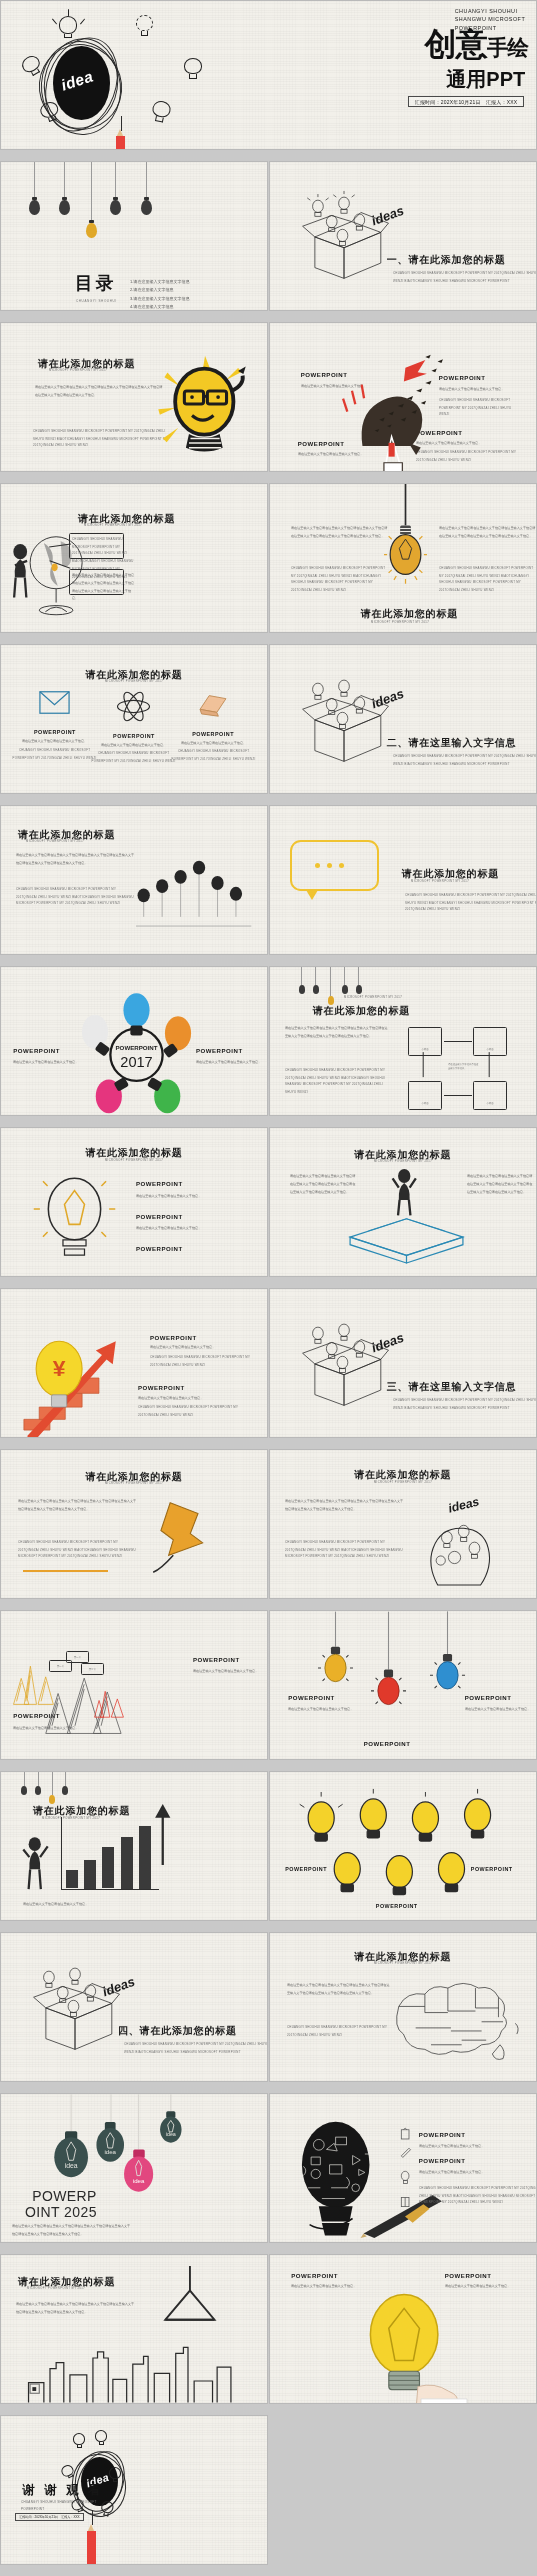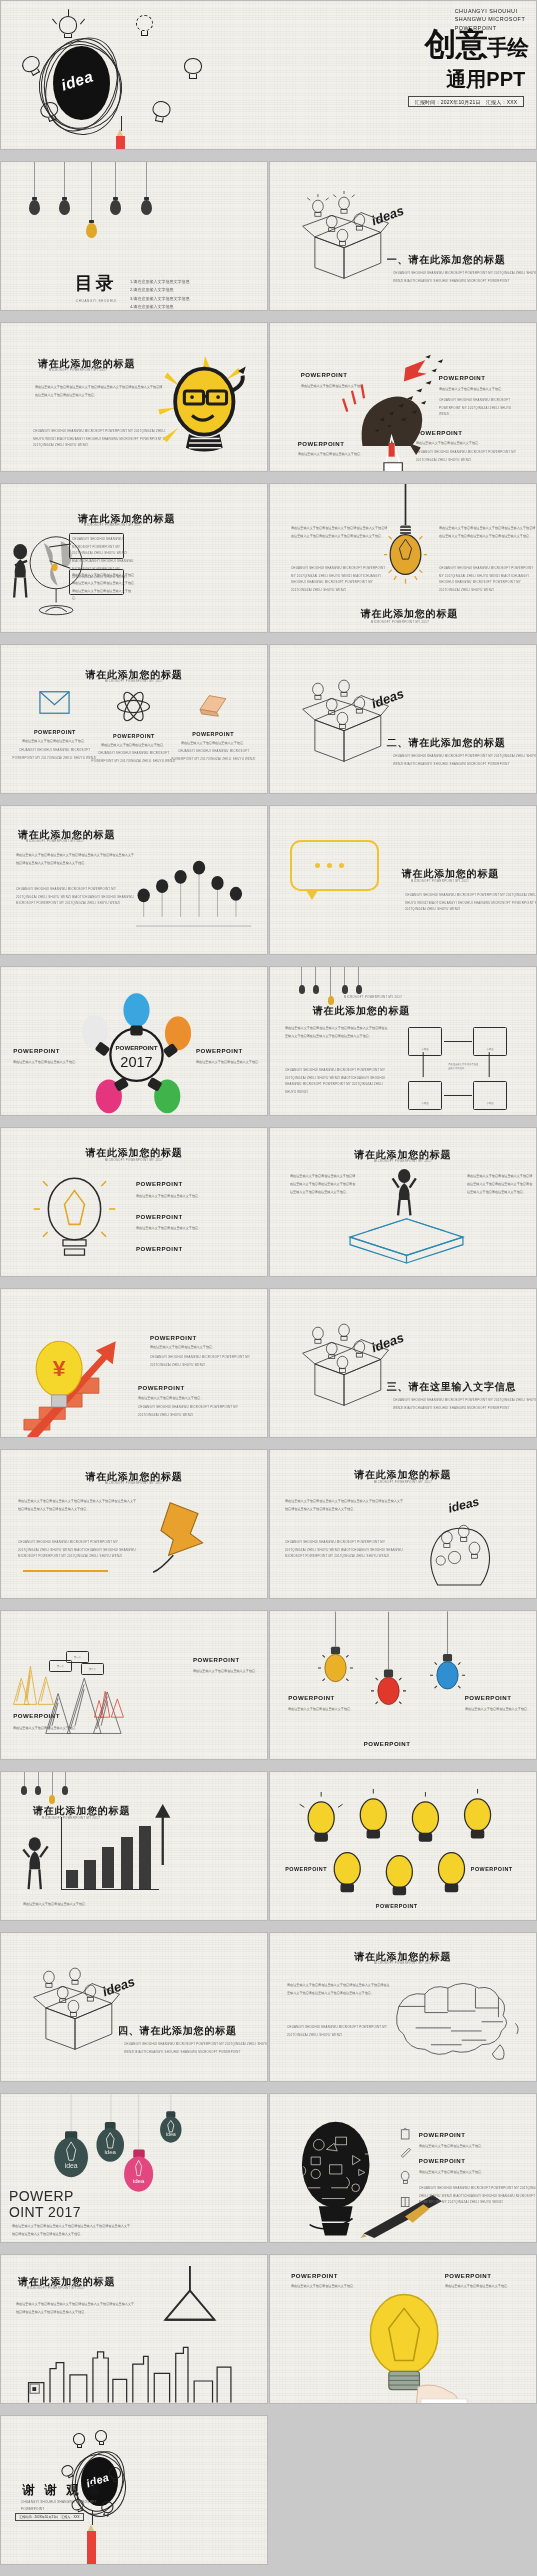--- a/index.html
+++ b/index.html
@@ -443,21 +443,21 @@
             <ellipse cx="44" cy="32" rx="7" ry="8"></ellipse>
               <rect x="40" y="40" width="8" height="5"></rect>
             <ellipse cx="80" cy="30" rx="7" ry="8"></ellipse>
               <rect x="76" y="38" width="8" height="5"></rect>
             <ellipse cx="58" cy="50" rx="7" ry="8"></ellipse>
               <rect x="54" y="58" width="8" height="5"></rect>
           </g>
         </svg>
       </div>
       <div style="position:absolute;left:101px;top:46px;font-size:13px;font-weight:bold;font-style:italic;transform:rotate(-20deg);color:#1b1b1b;">ideas</div>
-      <div class="cn-title lg" style="position:absolute;left:117px;top:91px;">二、请在此添加您的标题</div>
+      <div class="cn-title lg" style="position:absolute;left:117px;top:91px;">二、请在这里输入文字信息</div>
       <div class="body-en" style="position:absolute;left:123px;top:108px;width:115px;">CHUANGYI SHOUHUI SHANGWU MICROSOFT POWERPOINT MY 2017QINGZAI ZHELI SHUYU WENZI BIAOTICHUANGYI SHOUHUI SHANGWU MICROSOFT POWERPOINT</div>
     </div>
   </div>
 
   <div class="slide">
     <div class="paper"></div>
     <div class="inner">
       <div class="cn-title lg" style="position:absolute;left:17px;top:21.5px;">请在此添加您的标题</div>
       <div class="cn-sub" style="position:absolute;left:24.6px;top:34px;">MICROSOFT POWERPOINT MY 2017</div>
       <div class="body-cn" style="position:absolute;left:15.4px;top:46px;width:92px;">请在这里输入文字信息请在这里输入文字信息请在这里输入文字信息请在这里输入文字信息请在这里输入文字信息请在这里输入文字信息。</div>
@@ -989,23 +989,23 @@
             <path d="M84 58 l5 -8 5 8 -2 12 h-6z"></path>
             <path d="M122 94 l4 -8 4 8 -2 12 h-4z"></path>
             <path d="M164 40 l4 -6 4 6 -2 9 h-4z"></path>
           </g>
           <text x="38" y="96" text-anchor="middle" font-size="9" fill="#e6e5e0" font-family="Liberation Sans">idea</text>
           <text x="89" y="78" text-anchor="middle" font-size="8" fill="#e6e5e0" font-family="Liberation Sans">idea</text>
           <text x="126" y="116" text-anchor="middle" font-size="8" fill="#fff" font-family="Liberation Sans">idea</text>
           <text x="168" y="54" text-anchor="middle" font-size="7" fill="#e6e5e0" font-family="Liberation Sans">idea</text>
         </svg>
       </div>
-      <div style="position:absolute;left:8px;top:94px;">
+      <div style="position:absolute;left:24px;top:94px;text-align:right;">
         <div style="font-size:14px;letter-spacing:0.4px;color:#2a2a2a;">POWERP</div>
-        <div style="font-size:14px;letter-spacing:0.4px;color:#2a2a2a;">OINT 2017</div>
+        <div style="font-size:14px;letter-spacing:0.4px;color:#2a2a2a;">OINT 2025</div>
       </div>
       <div class="body-cn" style="position:absolute;left:10.8px;top:129px;width:92px;">请在这里输入文字信息请在这里输入文字信息请在这里输入文字信息请在这里输入文字信息请在这里输入文字信息请在这里输入文字信息。</div>
     </div>
   </div>
 
   <div class="slide">
     <div class="paper"></div>
     <div class="inner">
       <div style="position:absolute;left:18.4px;top:17px;">
         <svg width="100" height="129" viewBox="0 0 130 168">

